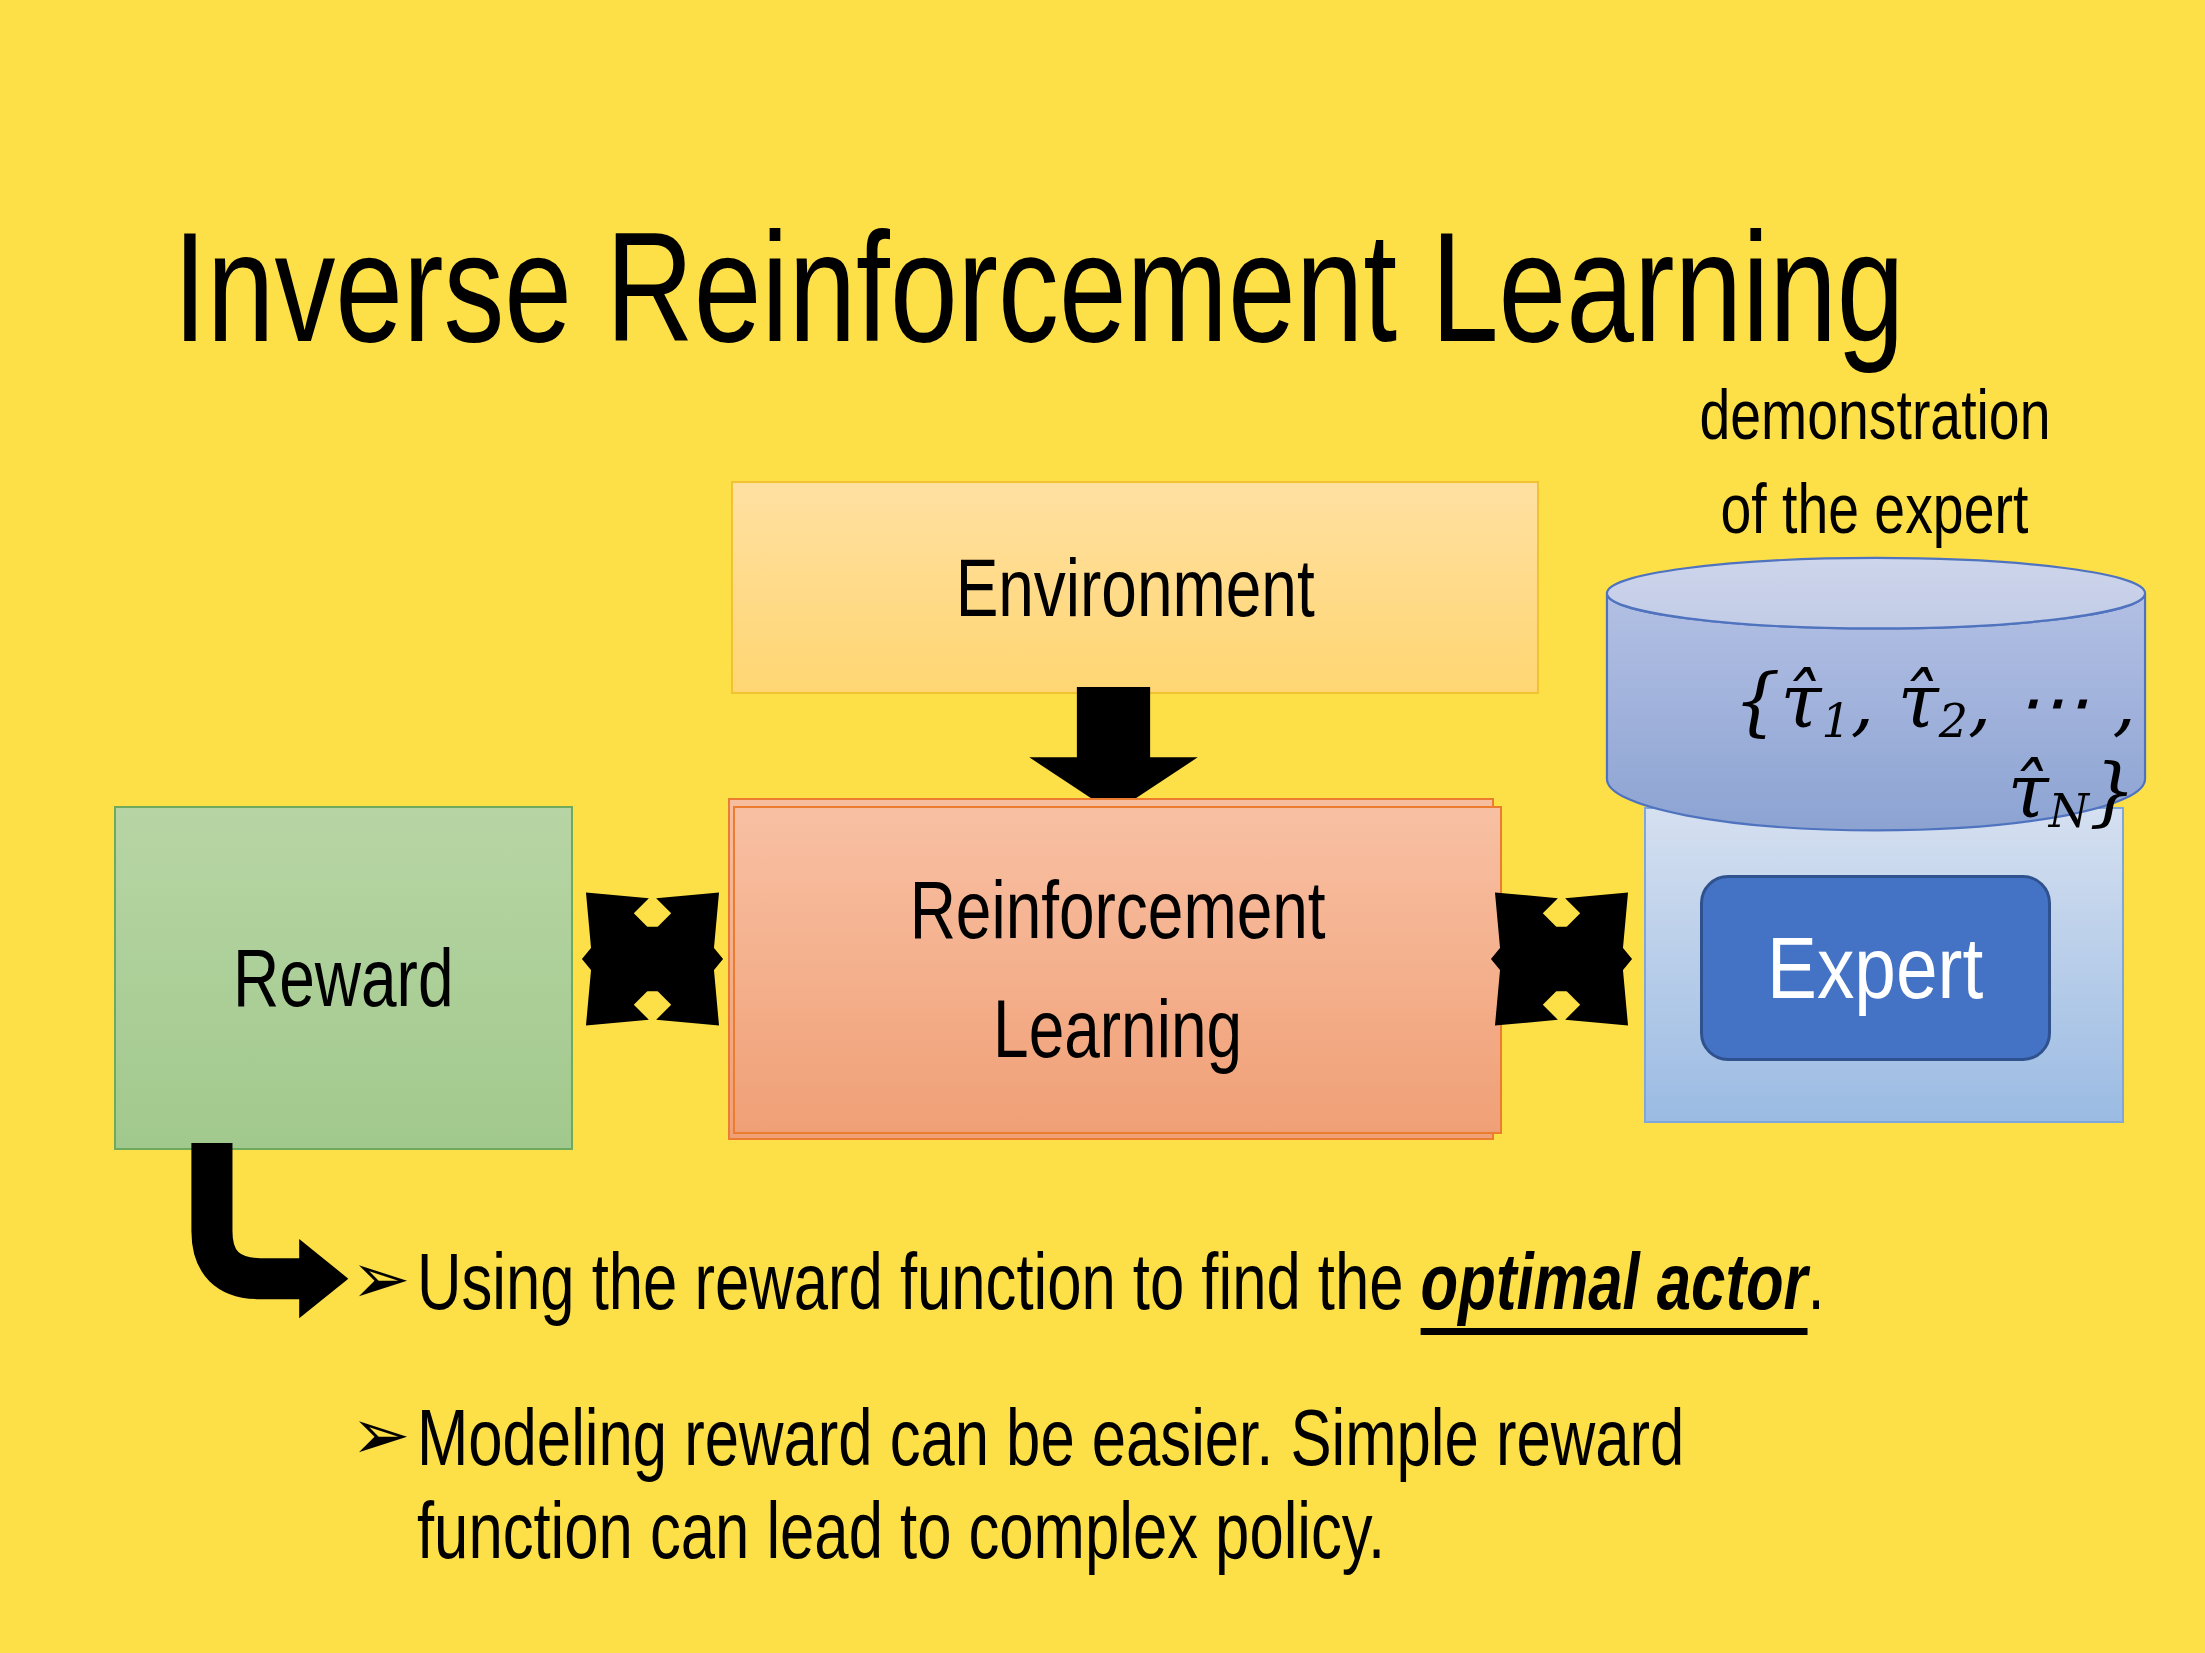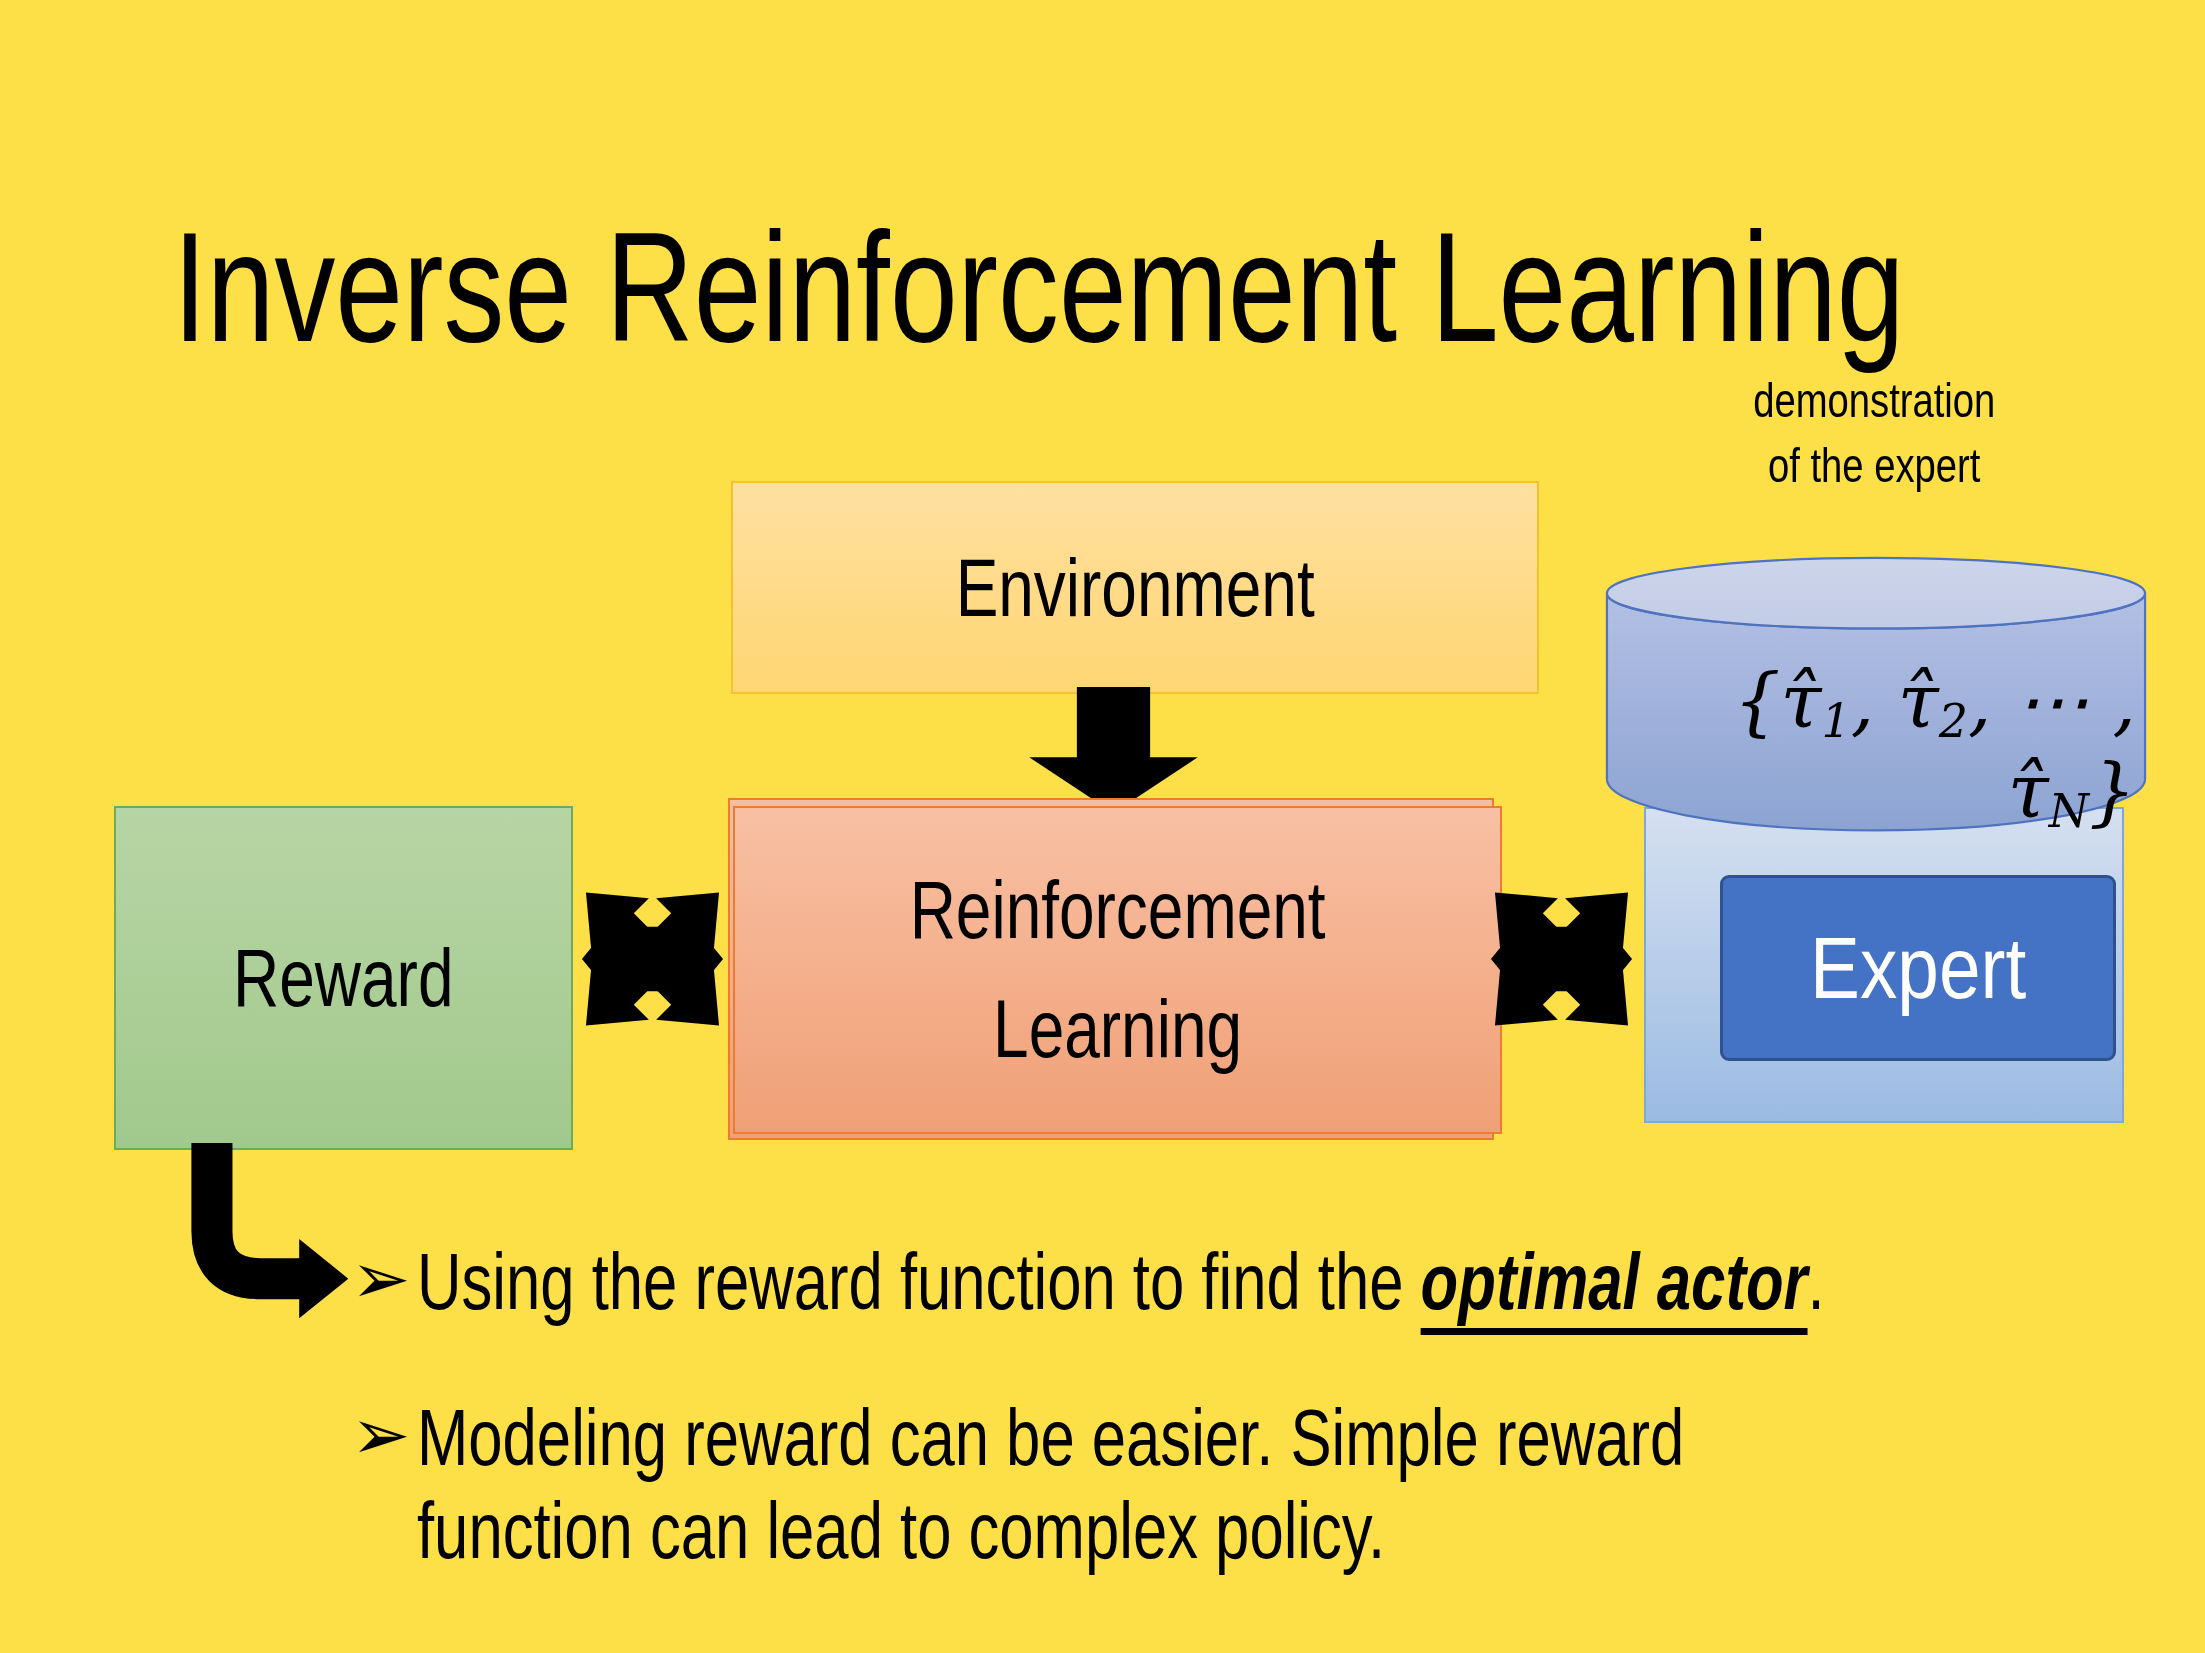--- a/index.html
+++ b/index.html
@@ -6,21 +6,21 @@
   .slide{
     position:relative;width:2205px;height:1654px;background:#fde047;overflow:hidden;
     font-family:"Liberation Sans",sans-serif;color:#000;
   }
   .abs{position:absolute;}
   .cond{display:inline-block;transform:scaleX(0.78);transform-origin:0 50%;white-space:nowrap;}
   .cond-c{display:inline-block;transform:scaleX(0.78);transform-origin:50% 50%;white-space:nowrap;}
 
   .title{left:173px;top:202px;font-size:156px;line-height:1.1;font-weight:400;}
 
-  .demo-label{left:1566px;top:368px;width:617px;text-align:center;font-size:49px;line-height:1.32;font-weight:400;}
+  .demo-label{left:1566px;top:368px;width:617px;text-align:center;font-size:71px;line-height:1.32;font-weight:400;}
 
   .box{box-sizing:border-box;display:flex;flex-direction:column;align-items:center;justify-content:center;text-align:center;}
   .env-box{
     left:731px;top:481px;width:808px;height:213px;
     background:linear-gradient(#ffe0a1,#ffd672);
     border:2.9px solid #f2c230;font-size:82px;
   }
   .reward-box{
     left:114px;top:806px;width:459px;height:344px;
     background:linear-gradient(#b7d5a4,#a2c98d);
@@ -35,24 +35,24 @@
     left:733px;top:806px;width:769px;height:328px;
     background:linear-gradient(#f8c0a3,#f0a076);
     border:2.9px solid #ec7c30;font-size:82px;line-height:1.45;
   }
   .expert-outer{
     left:1644px;top:807px;width:476px;height:312px;
     background:linear-gradient(#d5e0f0,#9bbbe3);
     border:2.2px solid #7fa7d9;
   }
   .expert-btn{
-    left:1700px;top:875px;width:396px;height:186px;
-    background:#4472c4;border:3.7px solid #2f528f;border-radius:9px;
+    left:1700px;top:875px;width:351px;height:186px;
+    background:#4472c4;border:3.7px solid #2f528f;border-radius:28px;
     display:flex;align-items:center;justify-content:center;
-    color:#ffffff;font-size:88px;box-sizing:border-box;margin-left:20px;
+    color:#ffffff;font-size:88px;box-sizing:border-box;
   }
 
   .cyl-text{
     left:1621px;top:658px;width:515px;text-align:right;
     font-family:"DejaVu Serif",serif;font-style:italic;font-size:74px;color:#000;
   }
   .cyl-text sub{font-size:0.62em;vertical-align:-0.22em;font-style:italic;}
 
   .bullet-item{display:flex;align-items:flex-start;}
   .bullet-marker{font-size:71px;line-height:1.25;flex:0 0 66px;}

